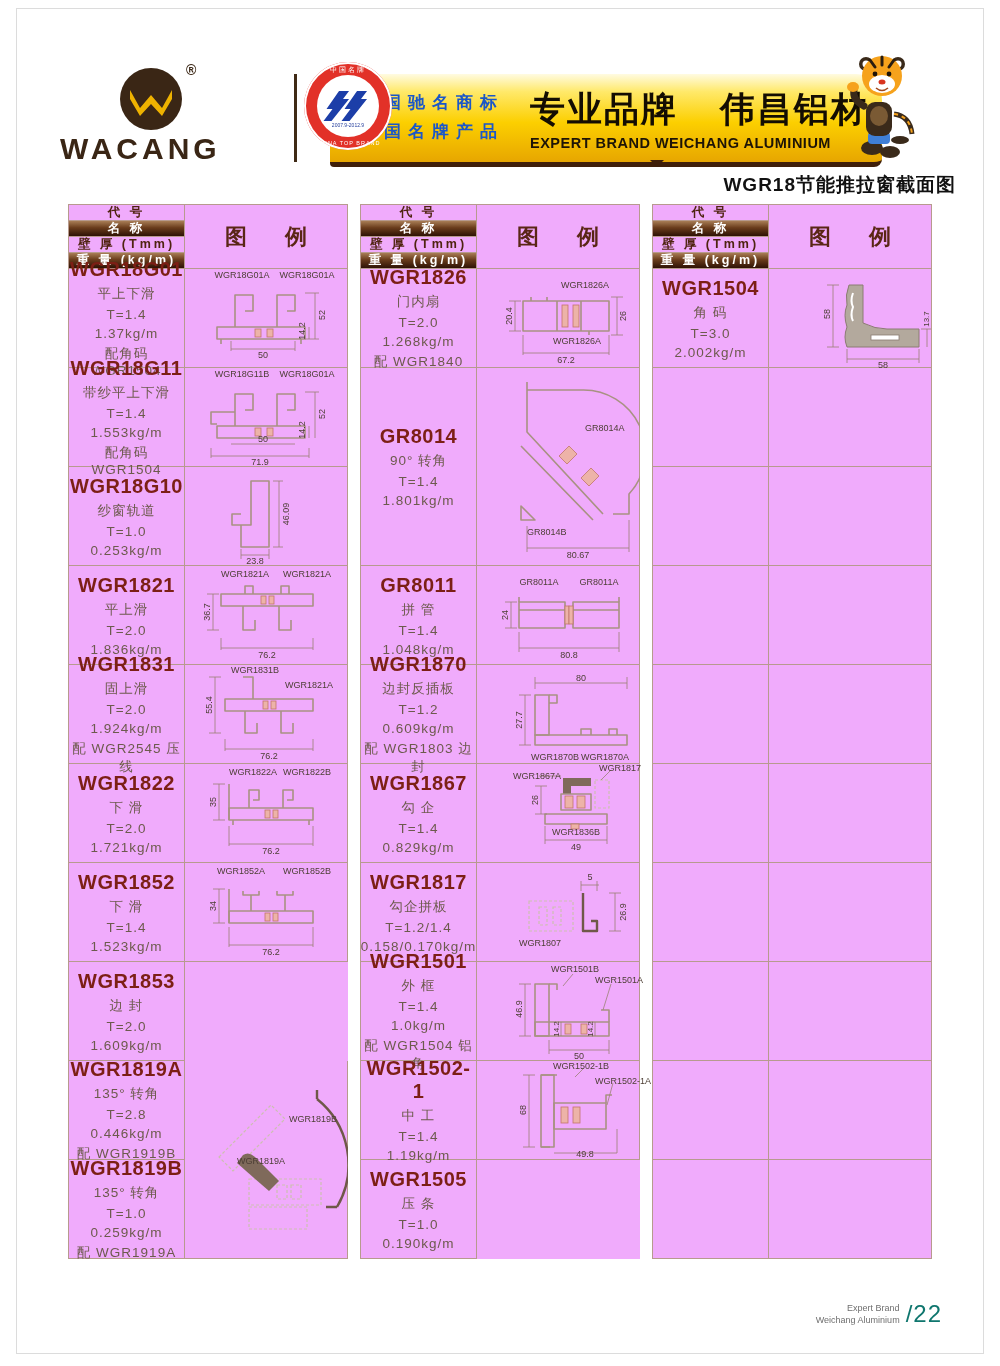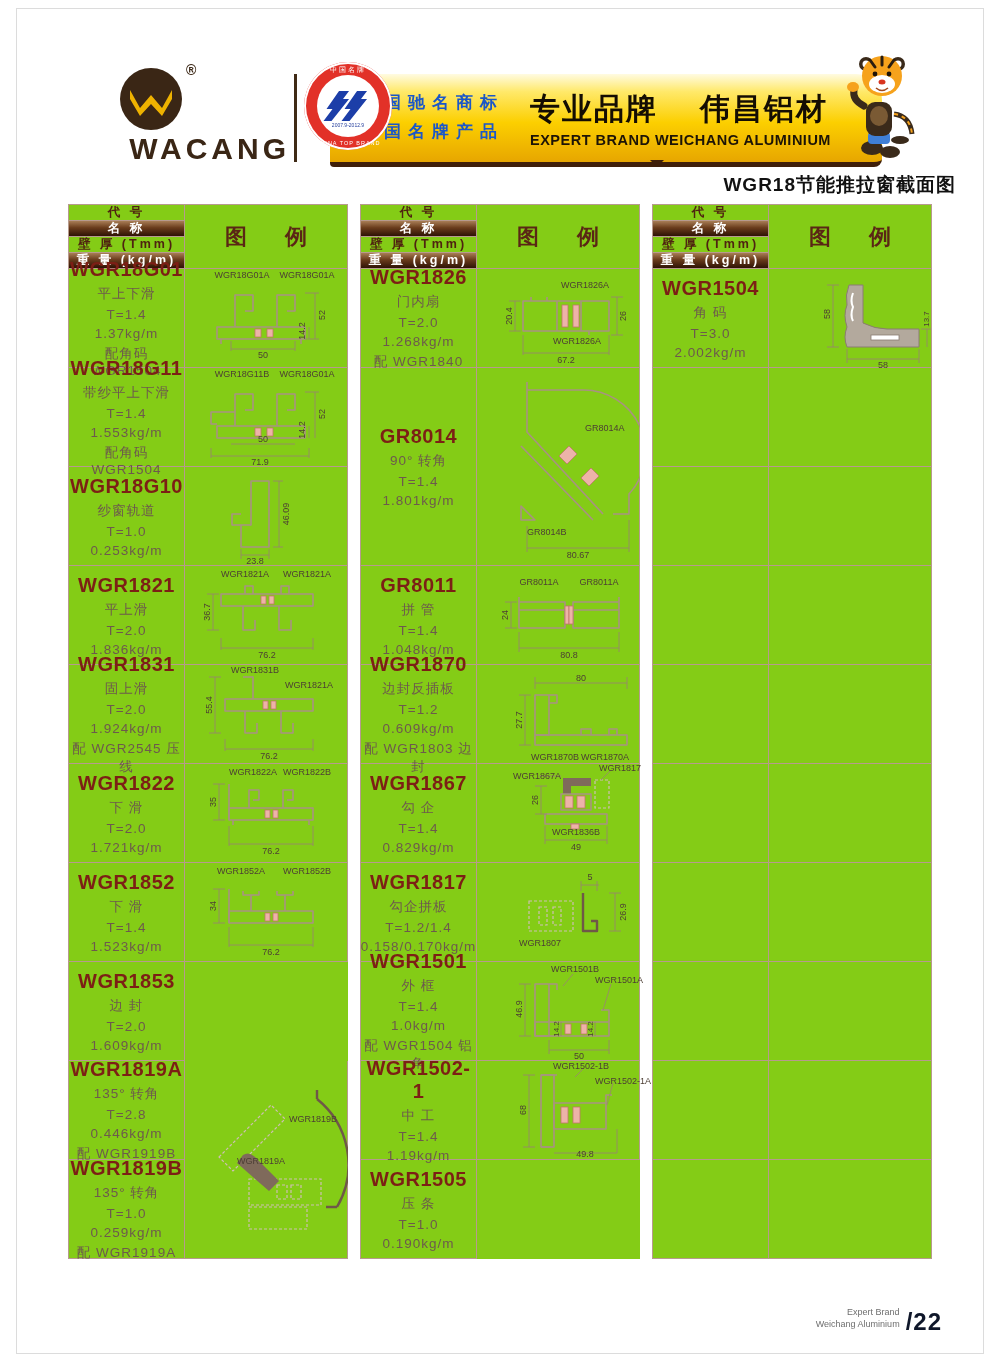--- a/index.html
+++ b/index.html
@@ -3,44 +3,44 @@
 <meta charset="utf-8">
 <style>
   html,body{margin:0;padding:0;background:#fff;}
   body{font-family:"Liberation Sans","DejaVu Sans",sans-serif;}
   .page{position:relative;width:1000px;height:1366px;background:#fff;overflow:hidden;}
   .pageborder{position:absolute;left:16px;top:8px;width:966px;height:1344px;border:1px solid #dcdcdc;}
 
   
   .logo-mark{position:absolute;left:118px;top:66px;width:66px;height:66px;}
   .logo-reg{position:absolute;left:186px;top:62px;font-size:14px;color:#3a2615;font-weight:bold;}
-  .logo-text{position:absolute;left:60px;top:132px;width:230px;text-align:right;font-size:30px;font-weight:bold;letter-spacing:4px;color:#3a2615;}
+  .logo-text{position:absolute;left:60px;top:132px;width:230px;text-align:left;font-size:30px;font-weight:bold;letter-spacing:4px;color:#3a2615;}
   .hdr-divider{position:absolute;left:294px;top:74px;width:3px;height:88px;background:#3f2a16;}
   .badge{position:absolute;left:304px;top:62px;width:88px;height:88px;z-index:3;}
   .badge-ring{position:absolute;inset:0;border-radius:50%;background:#e23128;box-shadow:0 0 0 2px #fff inset;}
   .badge-core{position:absolute;left:13px;top:13px;width:62px;height:62px;border-radius:50%;background:#fff;overflow:hidden;}
   .badge-top{position:absolute;left:0;top:3px;width:100%;text-align:center;font-size:7px;color:#fff;letter-spacing:2px;}
   .badge-bottom{position:absolute;left:0;bottom:4px;width:100%;text-align:center;font-size:5.5px;color:#fff;letter-spacing:1px;}
   .badge-years{position:absolute;left:0;bottom:9px;width:100%;text-align:center;font-size:5px;color:#27409e;}
   .banner{position:absolute;left:330px;top:74px;width:552px;height:88px;z-index:1;
     background:linear-gradient(180deg,#fffbe2 0%,#ffe96a 20%,#fccf00 55%,#e7a600 100%);
     border-bottom:5px solid #3f1f0a;border-radius:4px 26px 8px 4px;display:flex;align-items:center;}
   .banner:after{content:"";position:absolute;left:58%;bottom:-12px;border:7px solid transparent;border-top-color:#3f1f0a;}
   .banner-cn{margin-left:30px;color:#1b57c8;font-weight:bold;font-size:17px;letter-spacing:7px;line-height:1.7;white-space:nowrap;}
   .banner-main{margin-left:26px;}
-  .banner-title{font-size:30px;font-weight:bold;color:#140d02;letter-spacing:2px;white-space:nowrap;}
+  .banner-title{font-size:35px;font-weight:bold;color:#140d02;letter-spacing:2px;white-space:nowrap;}
   .banner-title .gap{display:inline-block;width:42px;}
   .banner-sub{font-size:14.5px;font-weight:bold;color:#1d1406;letter-spacing:0.5px;margin-top:2px;}
   .tiger{position:absolute;left:842px;top:44px;width:78px;height:122px;z-index:4;}
   .page-title{position:absolute;right:44px;top:172px;font-size:19px;font-weight:bold;color:#111;letter-spacing:1px;}
 
   
   .tbl{position:absolute;top:204px;display:grid;grid-template-columns:116px 163px;
     grid-template-rows:16px 16px 16px 16px repeat(10,99px);
-    border-top:1px solid #b79a8e;border-left:1px solid #b79a8e;background:#84cc16;}
+    border-top:1px solid #b79a8e;border-left:1px solid #b79a8e;background:#f0abfc;}
   .t1{left:68px;} .t2{left:360px;} .t3{left:652px;}
   .tbl > div{border-right:1px solid #b79a8e;border-bottom:1px solid #b79a8e;box-sizing:border-box;}
   .hband{display:flex;align-items:center;justify-content:center;font-size:12.5px;font-weight:bold;color:#4f2310;letter-spacing:3px;}
   .hband.dark{background:linear-gradient(180deg,#a87d55 0%,#6a3c1c 45%,#2e1205 100%);color:#fff;}
   .legend{display:flex;align-items:center;justify-content:center;font-size:22px;font-weight:bold;color:#5a2615;letter-spacing:16px;text-indent:16px;}
   .ccell{display:flex;flex-direction:column;align-items:center;justify-content:center;gap:4px;padding:2px;text-align:center;}
   .code{font-size:20px;font-weight:bold;color:#7c1f15;letter-spacing:0.5px;}
   .nm,.tt,.wt,.nt{font-size:13.5px;color:#6d5a4d;letter-spacing:1px;}
   .dcell{position:relative;}
   .dg{position:absolute;left:0;top:0;}
@@ -53,21 +53,21 @@
   .dg .fl{fill:#b3a99d;stroke:#8b7c72;stroke-width:1;}
   .dlabel{position:absolute;font-size:9px;color:#4c3e34;white-space:nowrap;line-height:1;}
   .ddim{position:absolute;font-size:9px;color:#4c3e34;white-space:nowrap;line-height:1;}
   .cx{transform:translateX(-50%);}
   .dv{transform:translate(-50%,-50%) rotate(-90deg);}
 
   
   .footnote{position:absolute;left:0;top:1276px;width:100%;text-align:center;font-size:15px;color:#3a3a3a;line-height:1.65;}
   .pagenum{position:absolute;right:58px;top:1300px;display:flex;align-items:center;gap:6px;}
   .brand-lines{text-align:right;font-size:9px;color:#6f6f6f;line-height:1.35;}
-  .num{font-size:24px;font-weight:bold;color:#0f172a;letter-spacing:1px;margin-top:8px;}
+  .num{font-size:24px;font-weight:normal;color:#0f766e;letter-spacing:1px;}
 </style>
 </head>
 <body>
 
 <div class="page">
   <div class="pageborder"></div>
 
   <div>
     <svg class="logo-mark" viewBox="0 0 66 66">
       <circle cx="33" cy="33" r="31" fill="#3a2615"></circle>

